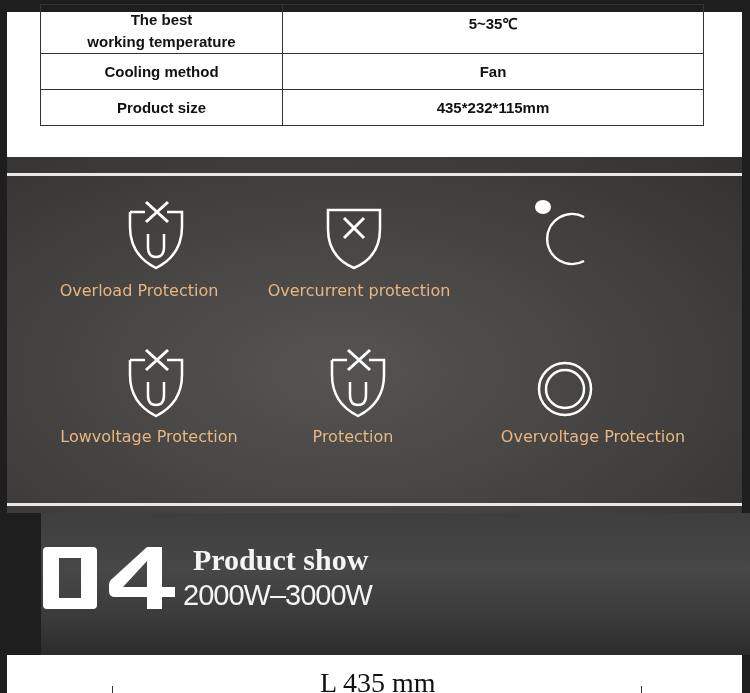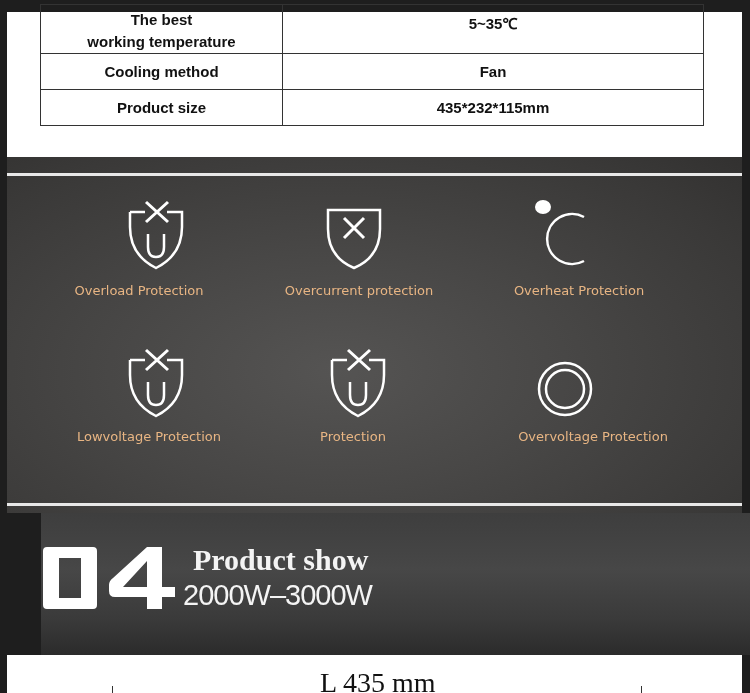--- a/index.html
+++ b/index.html
@@ -8,21 +8,21 @@
   
   .spec-area { position:absolute; left:0; top:0; width:735px; height:157px; background:#ffffff;margin-top:12px; }
   table.spec { position:absolute; left:33px; top:-8px; width:664px; border-collapse:collapse; }
   table.spec td { border:1.5px solid #333; text-align:center; font-family:"Liberation Sans", sans-serif; font-weight:bold; font-size:15px; color:#111; padding:0; }
   table.spec td.k { width:241px; }
   .sep { position:absolute; left:0; width:735px; height:3px; background:#e8e8e8; }
   
   .prot { position:absolute; left:0; top:157px; width:735px; height:356px;
           background: radial-gradient(ellipse at 45% 60%, #555453 0%, #484746 40%, #3a3938 80%, #323130 100%); }
   .item { position:absolute; text-align:center; }
-  .item .lbl { color:#e8b583; font-family:"DejaVu Sans", sans-serif; font-size:13px; line-height:18px; white-space:nowrap; }
+  .item .lbl { color:#e8b583; font-family:"DejaVu Sans", sans-serif; font-size:16px; line-height:18px; white-space:nowrap; }
   .icon { position:absolute; }
   
   .banner { position:absolute; left:0; top:513px; width:735px; height:142px;
             background: linear-gradient(180deg,#3e3e3e 0%, #474747 40%, #3a3a3a 75%, #2b2b2b 100%); margin-left: 34px; }
   .big04 { position:absolute; left:-2px; top:32px; }
   .ps-title { position:absolute; left:152px; top:30px; font-family:"Liberation Serif", serif; font-weight:bold; font-size:30px; color:#f4f4f4; }
   .ps-sub { position:absolute; left:142px; top:66px; font-family:"Liberation Sans", sans-serif; font-size:29px; color:#f4f4f4; letter-spacing:-1px; }
   .dim-area { position:absolute; left:0; top:655px; width:735px; height:54px; background:#fff; }
   .dim-text { position:absolute; left:313px; top:12px; font-family:"Liberation Serif", serif; font-size:28px; color:#111; }
   .tick { position:absolute; top:31px; width:1px; height:8px; background:#333; }
@@ -71,23 +71,20 @@
       <path d="M19 11 L39 31 M39 11 L19 31" stroke="#fff" stroke-width="3"></path>
     </svg>
     <div class="item" style="left:242px;top:125px;width:220px">
       <div class="lbl">Overcurrent protection</div>
     </div>
 
     <svg class="icon" style="left:525px;top:42px" width="60" height="70" viewBox="0 0 60 70">
       <ellipse cx="11" cy="8" rx="8" ry="7" fill="#fff"></ellipse>
       <path d="M52 18 A25 25 0 1 0 52 62" fill="none" stroke="#fff" stroke-width="2.5"></path>
     </svg>
-    <div class="item" style="left:462px;top:125px;width:220px">
-      <div class="lbl">Overheat Protection</div>
-    </div>
 
     <svg class="icon" style="left:118px;top:190px" width="62" height="72" viewBox="0 0 62 72">
       <path d="M5 13 L5 28 Q5 56 31 69 Q57 56 57 28 L57 13 L42 13 M20 13 L5 13" fill="none" stroke="#fff" stroke-width="2.5"></path>
       <path d="M21 3 L43 23 M43 3 L21 23" stroke="#fff" stroke-width="3"></path>
       <path d="M23 35 L23 48 Q23 58 31 58 Q39 58 39 48 L39 35" fill="none" stroke="#fff" stroke-width="2.5"></path>
     </svg>
     <div class="item" style="left:22px;top:271px;width:240px">
       <div class="lbl">Lowvoltage Protection</div>
     </div>
 

